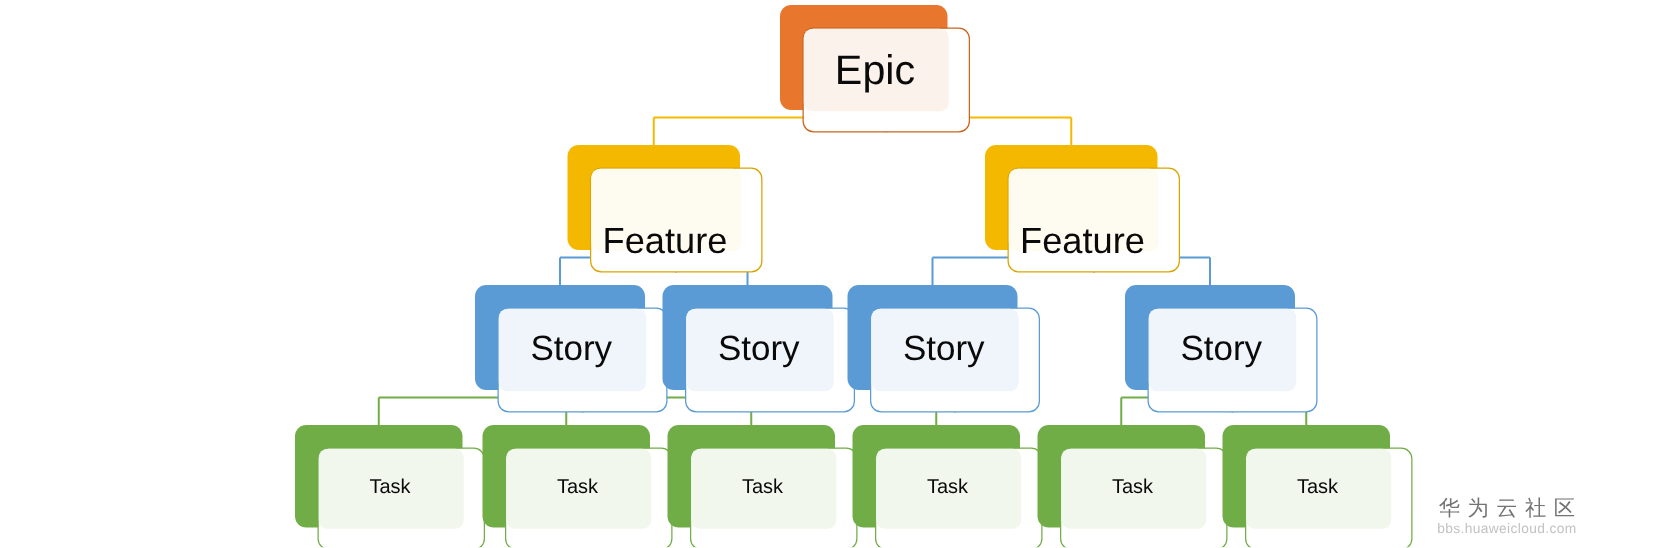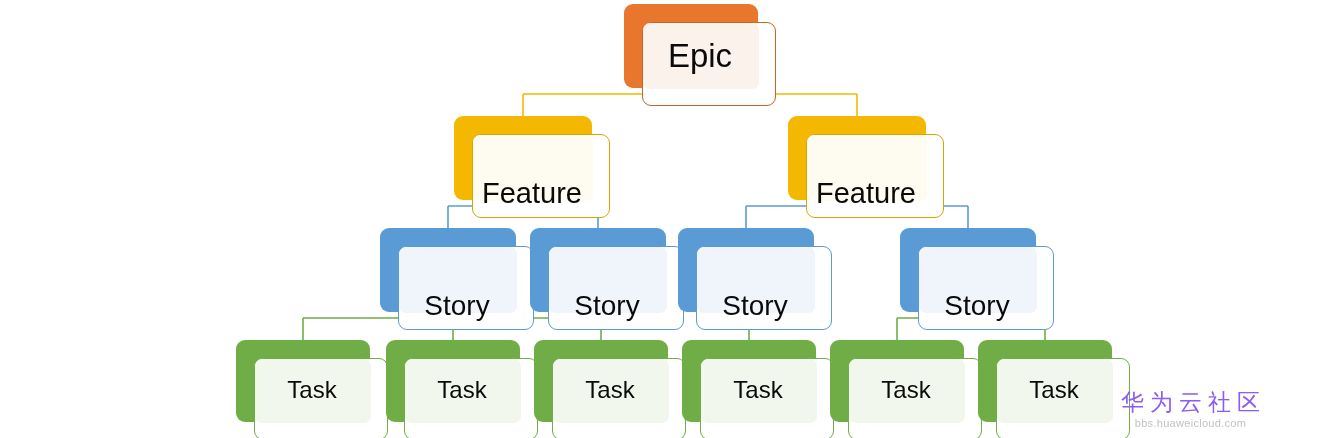--- a/index.html
+++ b/index.html
@@ -64,40 +64,40 @@
   .lvl-epic .front-card { border: 1px solid #C8651F; }
   .lvl-epic .front-fill { background: #FCF2EC; }
   .lvl-epic .node-label { font-size: 33px; }
   
   .lvl-feature .back-card { background: #F5B800; }
   .lvl-feature .front-card { border: 1px solid #D9A400; align-items: flex-end; }
   .lvl-feature .front-fill { background: #FEFBF0; }
   .lvl-feature .node-label { font-size: 29px; }
   
   .lvl-story .back-card { background: #5B9BD5; }
-  .lvl-story .front-card { border: 1px solid #5B9BD5; align-items: flex-end; }
+  .lvl-story .front-card { border: 1px solid #5B9BD5; }
   .lvl-story .front-fill { background: #F0F5FB; }
   .lvl-story .node-label { font-size: 28px; }
   
   .lvl-task .back-card { background: #70AD47; }
   .lvl-task .front-card { border: 1px solid #70AD47; }
   .lvl-task .front-fill { background: #F2F7EE; }
-  .lvl-task .node-label { font-size: 24px; }
+  .lvl-task .node-label { font-size: 16px; }
 
   #watermark {
     position: absolute;
     right: 12px;
     bottom: 8px;
     text-align: center;
     user-select: none;
   }
   #watermark .wm-cn {
-    font-size: 23px;
+    font-size: 17px;
     letter-spacing: 6px;
-    color: #8b5cf6;
+    color: #737373;
     line-height: 1.25;
     padding-left: 6px;
   }
   #watermark .wm-url {
     font-size: 11px;
     letter-spacing: 0.3px;
     color: #c2c2c2;
     line-height: 1.2;
   }
 </style>

